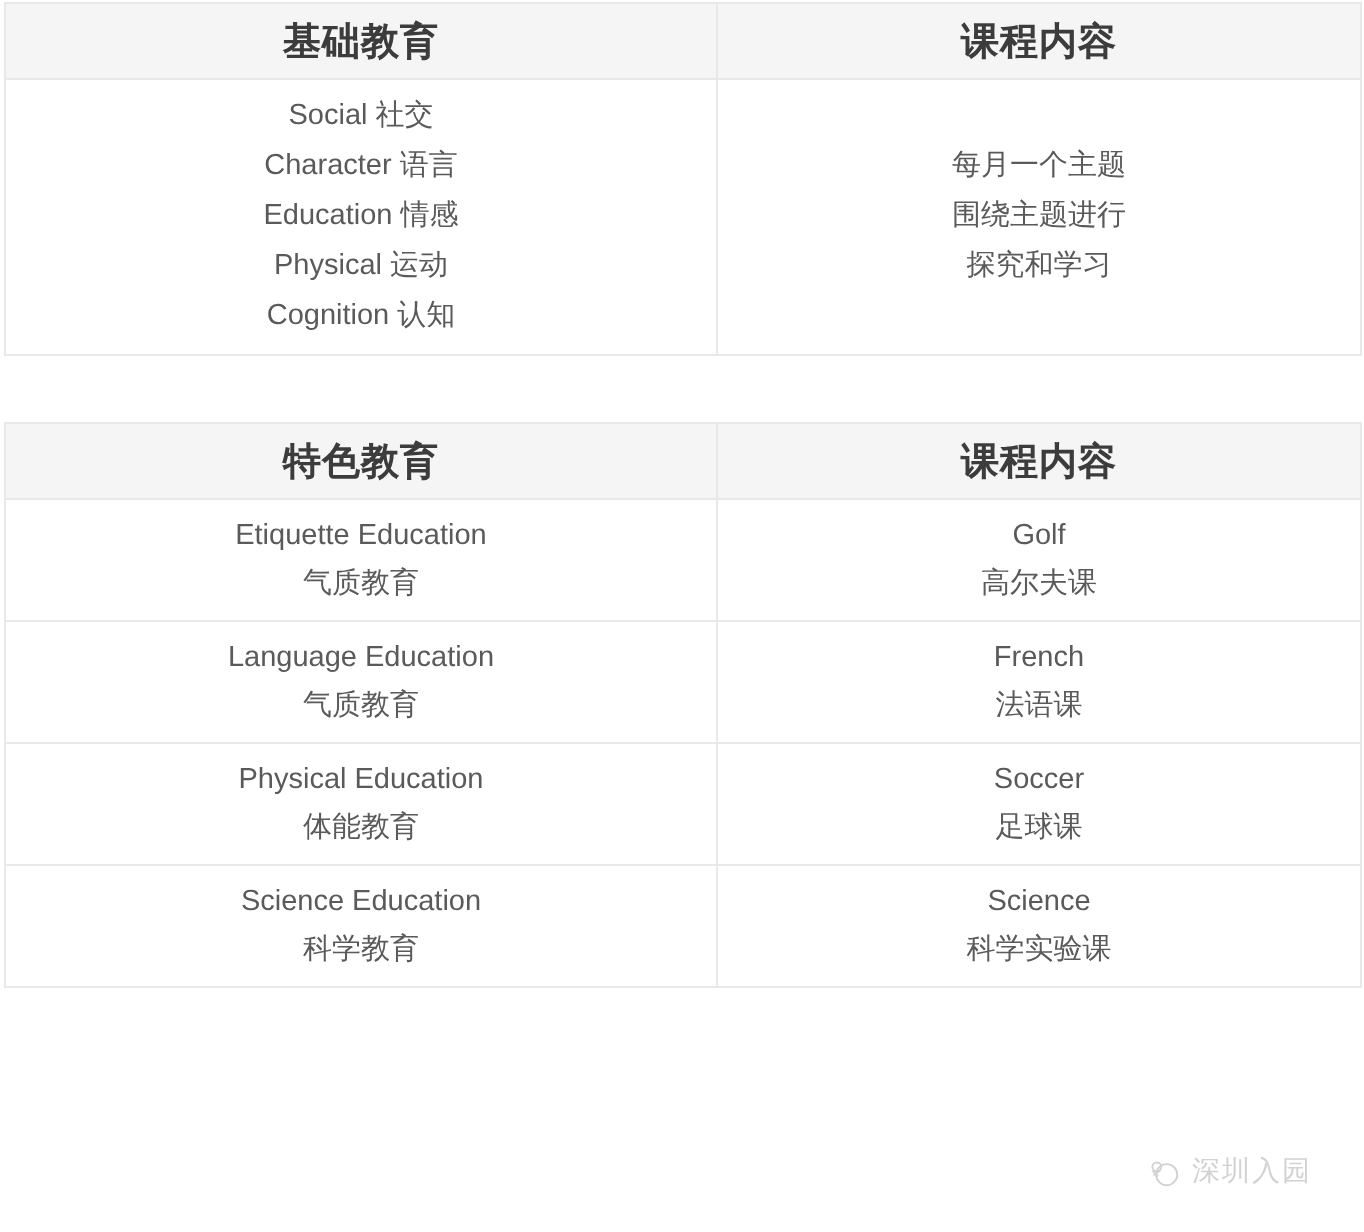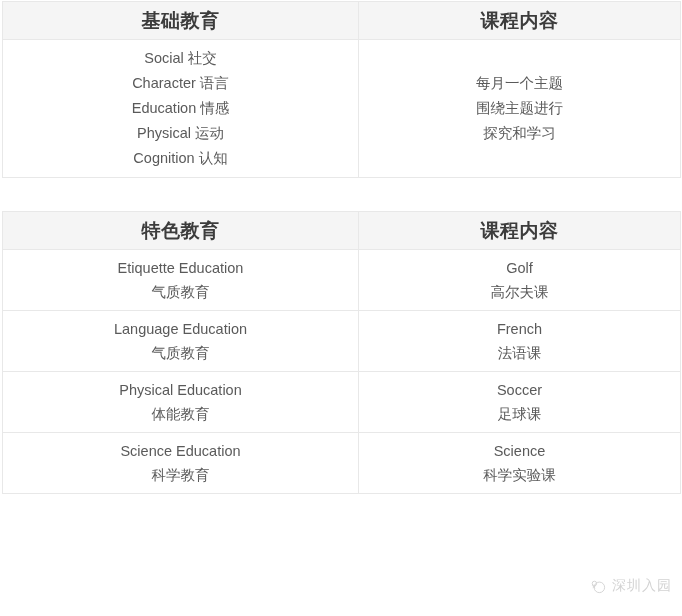--- a/index.html
+++ b/index.html
@@ -75,21 +75,21 @@
   
   .table-gap { height: 33px; }
 
   
   #table-featured-education tbody td { height: 60px; }
   #table-featured-education tbody td .cell-lines .line { line-height: 24px; }
 
   
   .watermark {
     position: absolute;
-    right: 10px;
+    right: 26px;
     bottom: 22px;
     display: flex;
     align-items: center;
     gap: 5px;
     opacity: 0.38;
     pointer-events: none;
     user-select: none;
   }
   .watermark .wm-logo {
     width: 17px;

